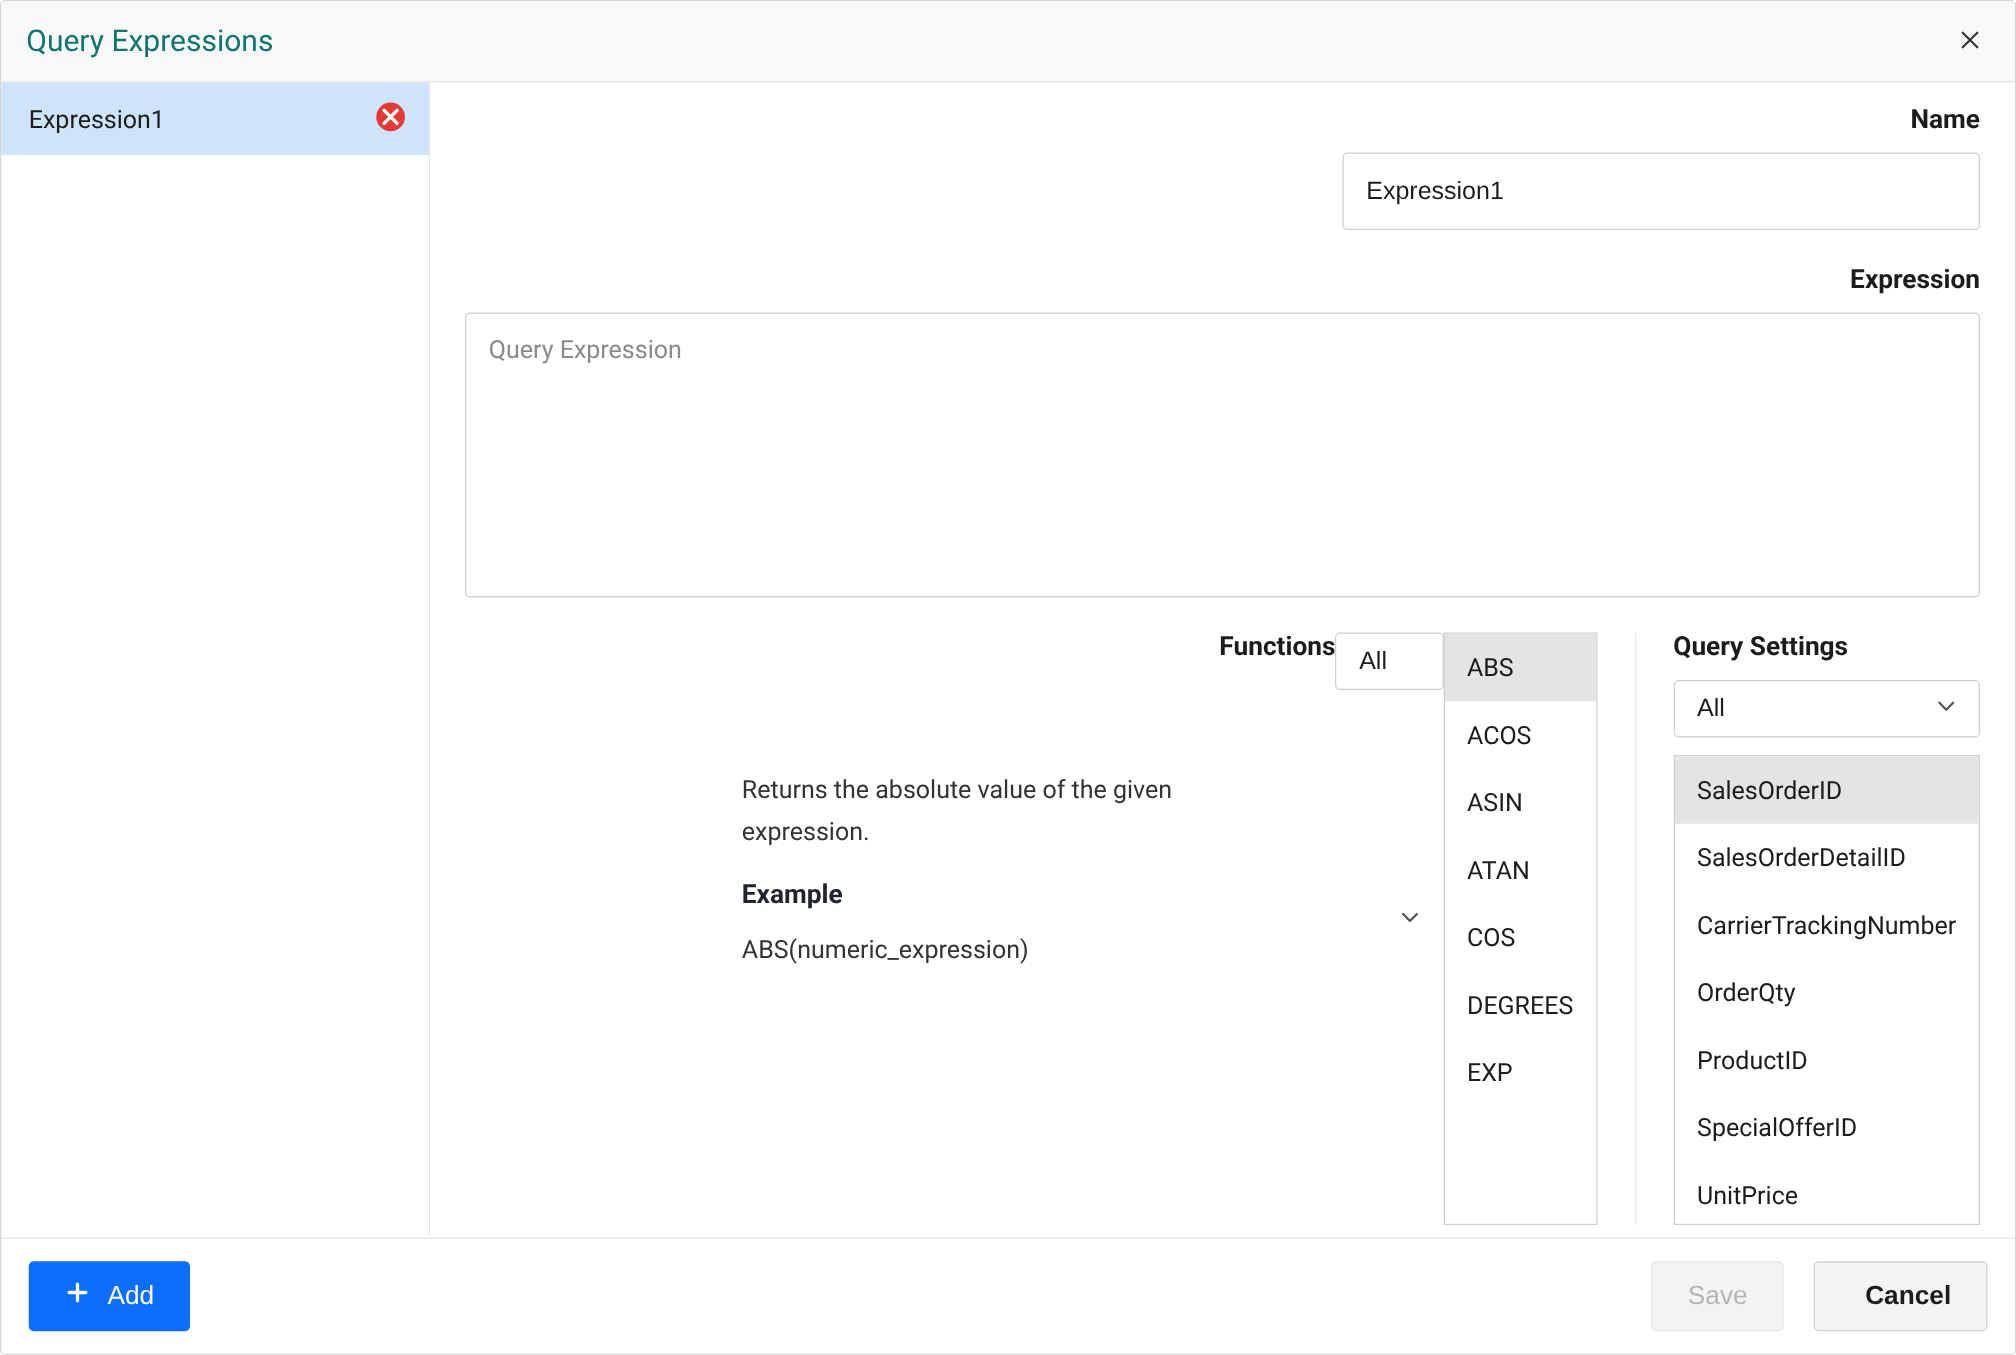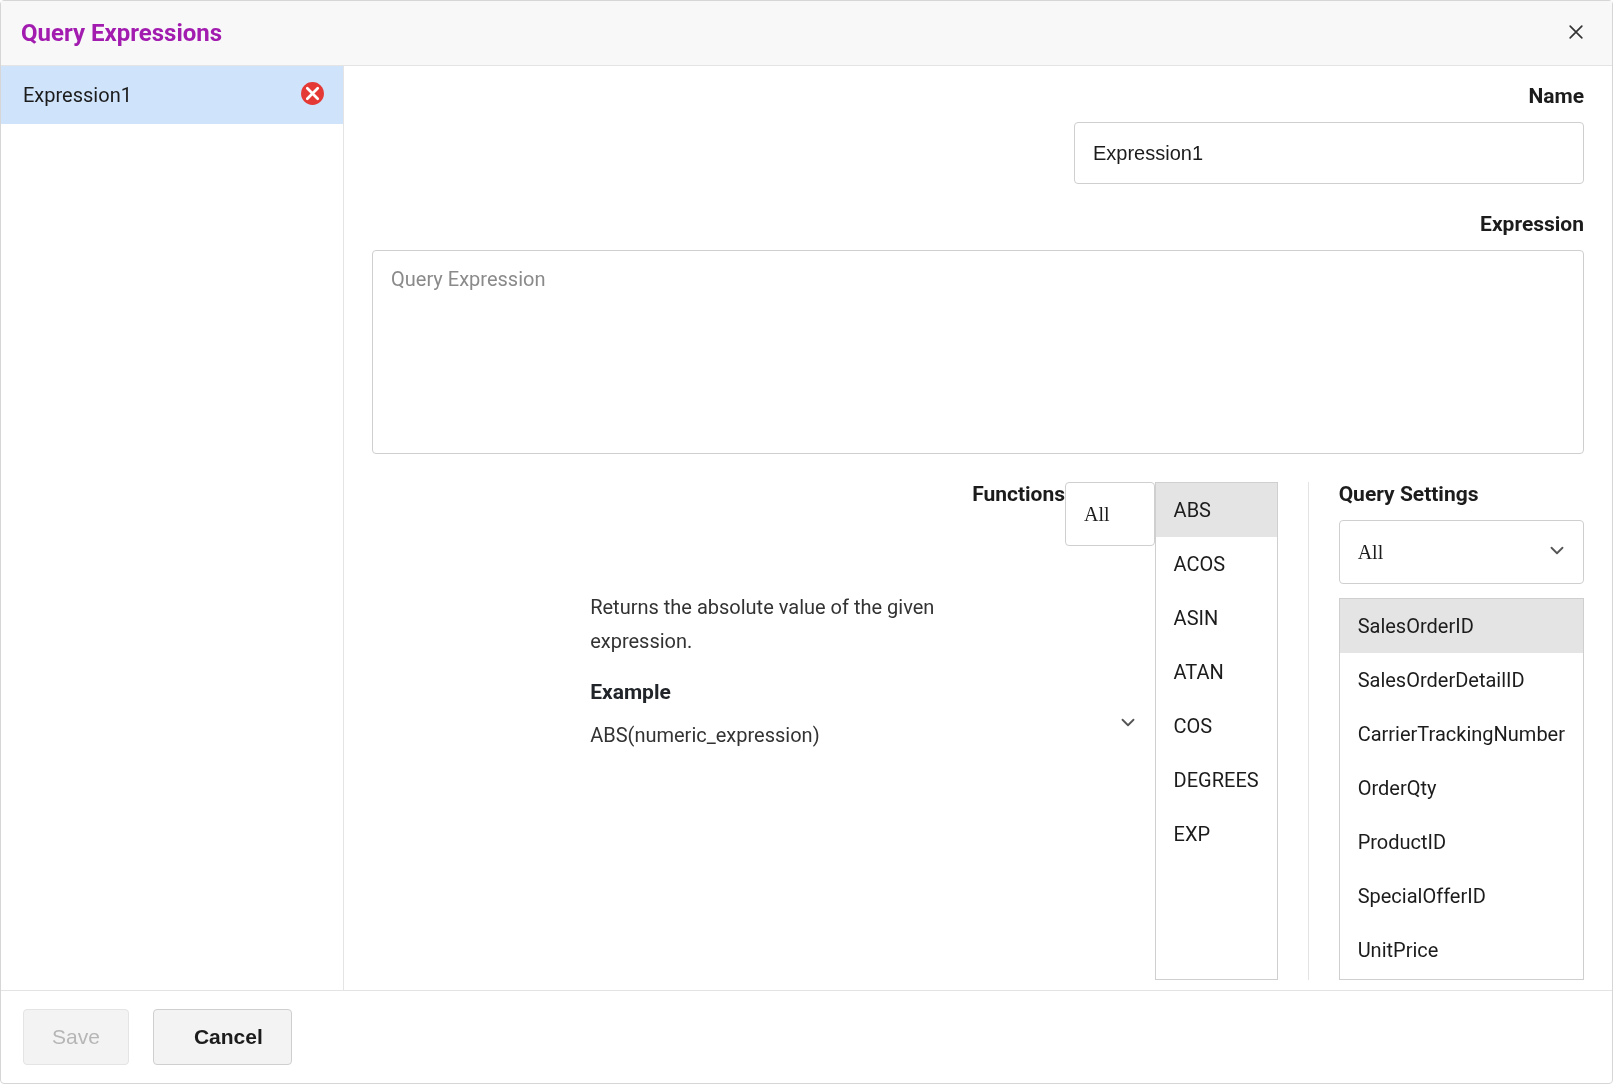--- a/index.html
+++ b/index.html
@@ -22,22 +22,22 @@
   .dialog-header {
     display: flex;
     align-items: center;
     justify-content: space-between;
     padding: 16px 20px 16px 20px;
     border-bottom: 1px solid #e4e4e4;
     background: #f8f8f8;
   }
   .dialog-title {
     font-size: 24px;
-    font-weight: 700;
-    color: #a21caf;
+    font-weight: 400;
+    color: #0f766e;
   }
   .close-btn {
     width: 32px;
     height: 32px;
     display: flex;
     align-items: center;
     justify-content: center;
     cursor: pointer;
     border: none;
     background: transparent;
@@ -92,21 +92,21 @@
     height: 62px;
     border: 1px solid #cfcfcf;
     border-radius: 4px;
     padding: 0 18px;
     font-size: 20px;
     color: #1c1c1c;
     margin-bottom: 28px;
   }
   .expr-textarea {
     width: 100%;
-    height: 204px;
+    height: 228px;
     border: 1px solid #cfcfcf;
     border-radius: 4px;
     padding: 16px 18px;
     font-size: 20px;
     color: #1c1c1c;
     resize: none;
     margin-bottom: 28px;
     font-family: inherit;
   }
   .expr-textarea::placeholder { color: #8a8a8a; }
@@ -143,32 +143,31 @@
   .col-cols {
     flex: 1;
     padding-left: 30px;
     display: flex;
     flex-direction: column;
     min-height: 0;
   }
   .select-wrap { position: relative; margin-bottom: 14px; }
   .select-box {
     width: 100%;
-    height: 64px;
+    height: 46px;
     border: 1px solid #cfcfcf;
     border-radius: 4px;
     padding: 0 44px 0 18px;
     font-size: 20px;
     color: #1c1c1c;
     background: #fff;
     appearance: none;
     cursor: pointer;
     display: flex;
     align-items: center;
-    font-family: Liberation Serif, serif;
   }
   .select-wrap .chev {
     position: absolute;
     right: 16px;
     top: 50%;
     transform: translateY(-50%);
     pointer-events: none;
   }
   .listbox {
     border: 1px solid #cfcfcf;
@@ -313,20 +312,28 @@
               <div class="list-item">ProductID</div>
               <div class="list-item">SpecialOfferID</div>
               <div class="list-item">UnitPrice</div>
             </div>
         </div>
       </div>
     </div>
   </div>
 
   <div class="dialog-footer">
+    <button class="btn btn-primary">
+      <span>
+        <svg viewBox="0 0 24 24" stroke="#fff" stroke-width="3.2" fill="none" stroke-linecap="round">
+            <path d="M12 4 V20 M4 12 H20"></path>
+          </svg>
+      </span>
+      <span>Add</span>
+    </button>
     <div class="footer-right">
       <button class="btn btn-disabled">
         <span>Save</span>
       </button>
       <button class="btn btn-secondary">
         <span>Cancel</span>
       </button>
     </div>
   </div>
 </div>

